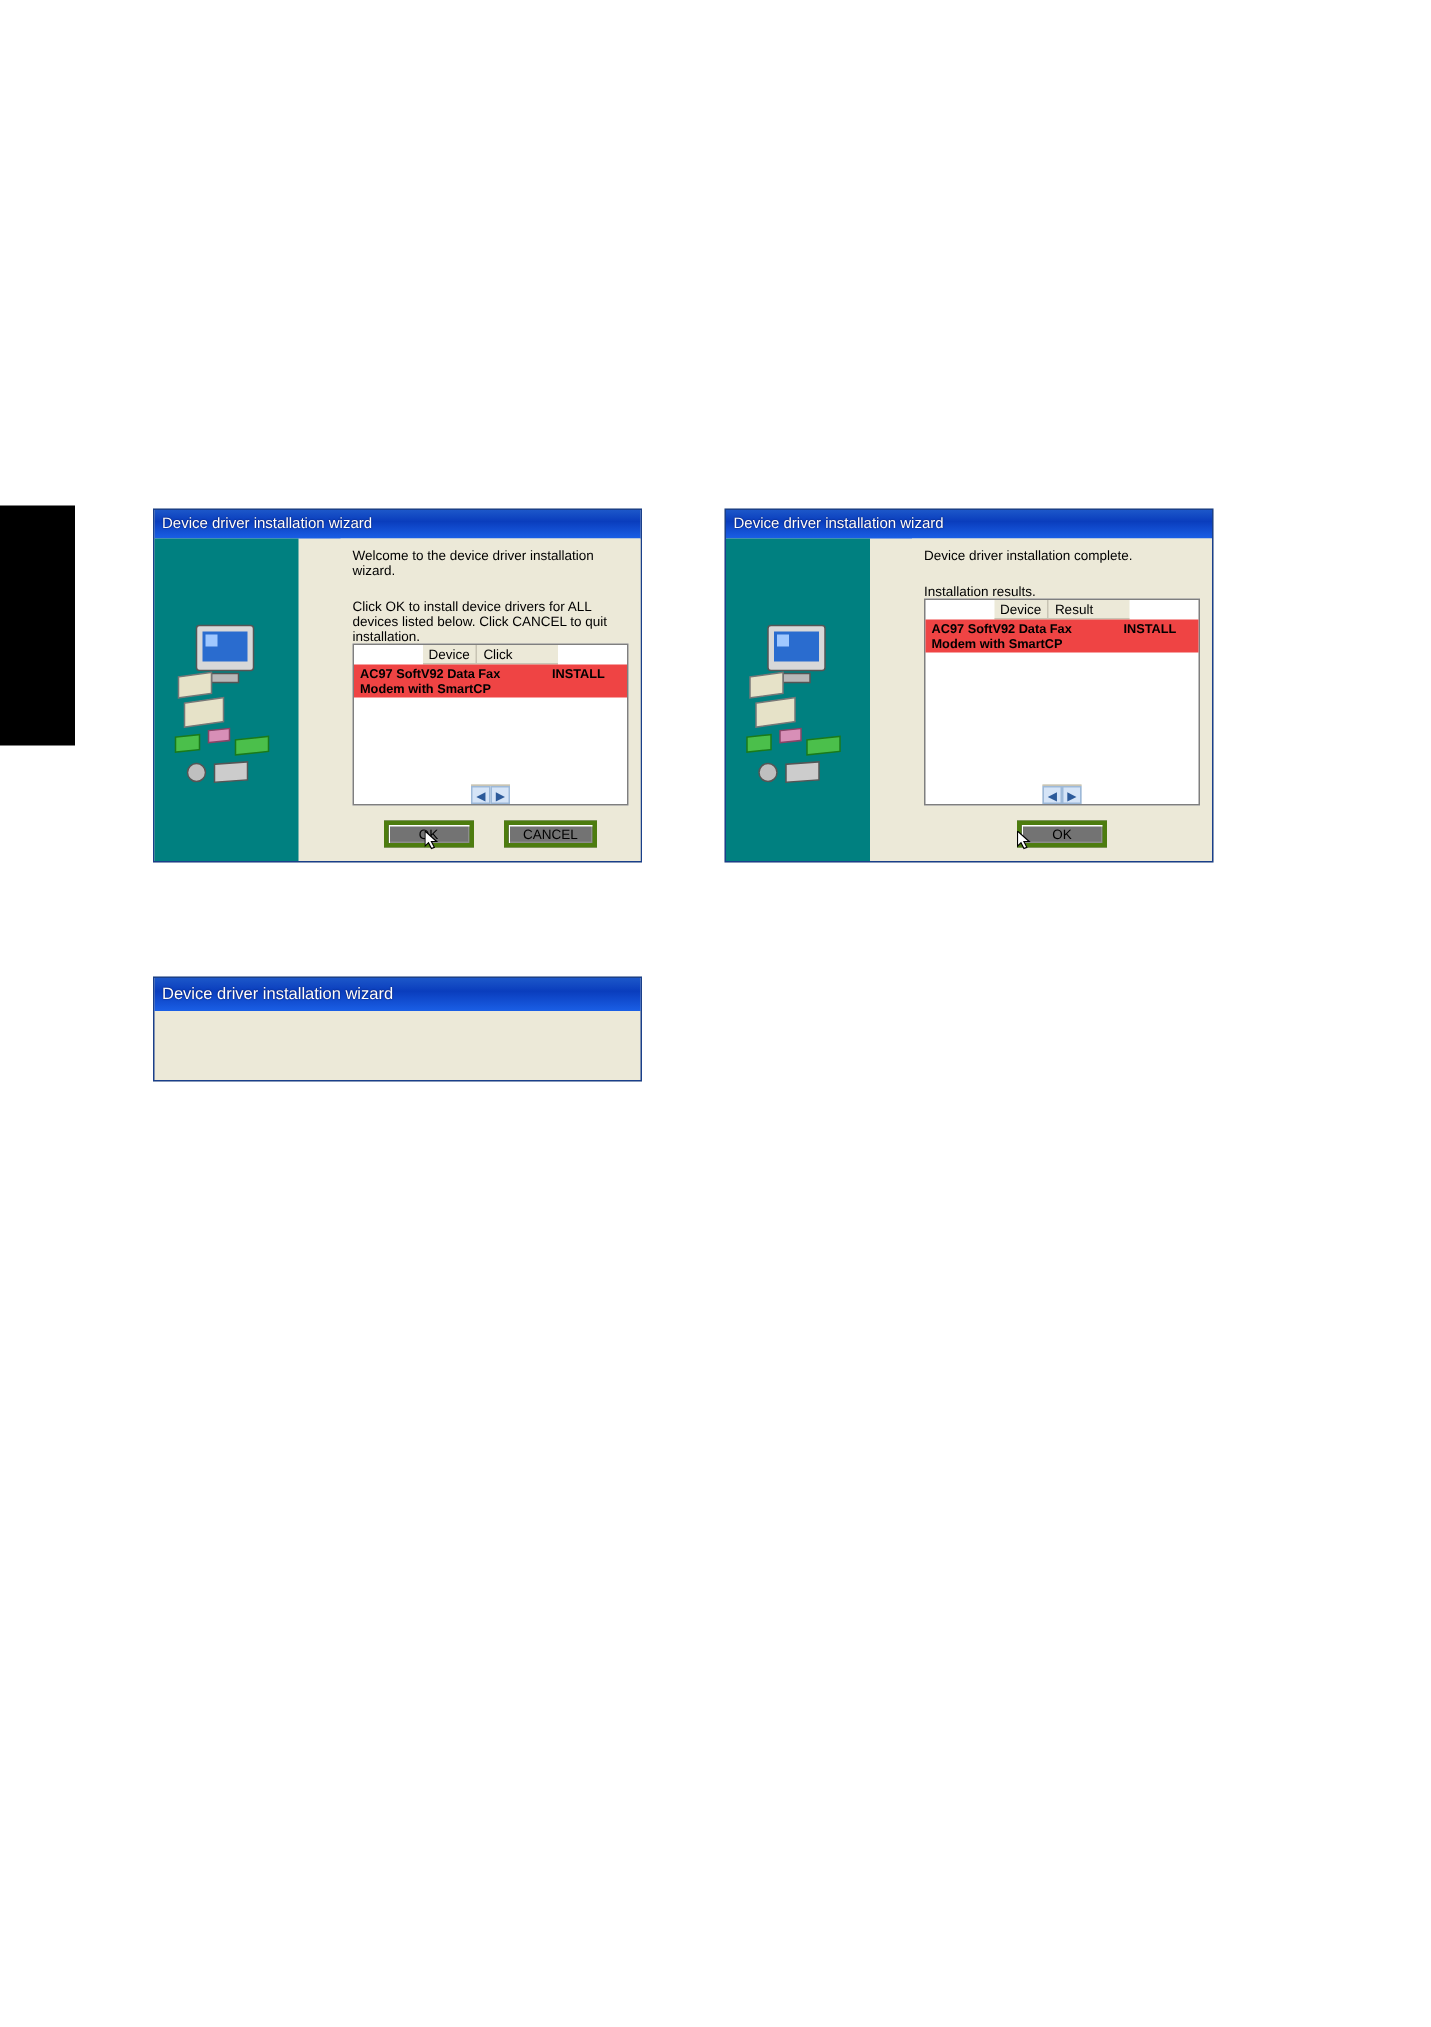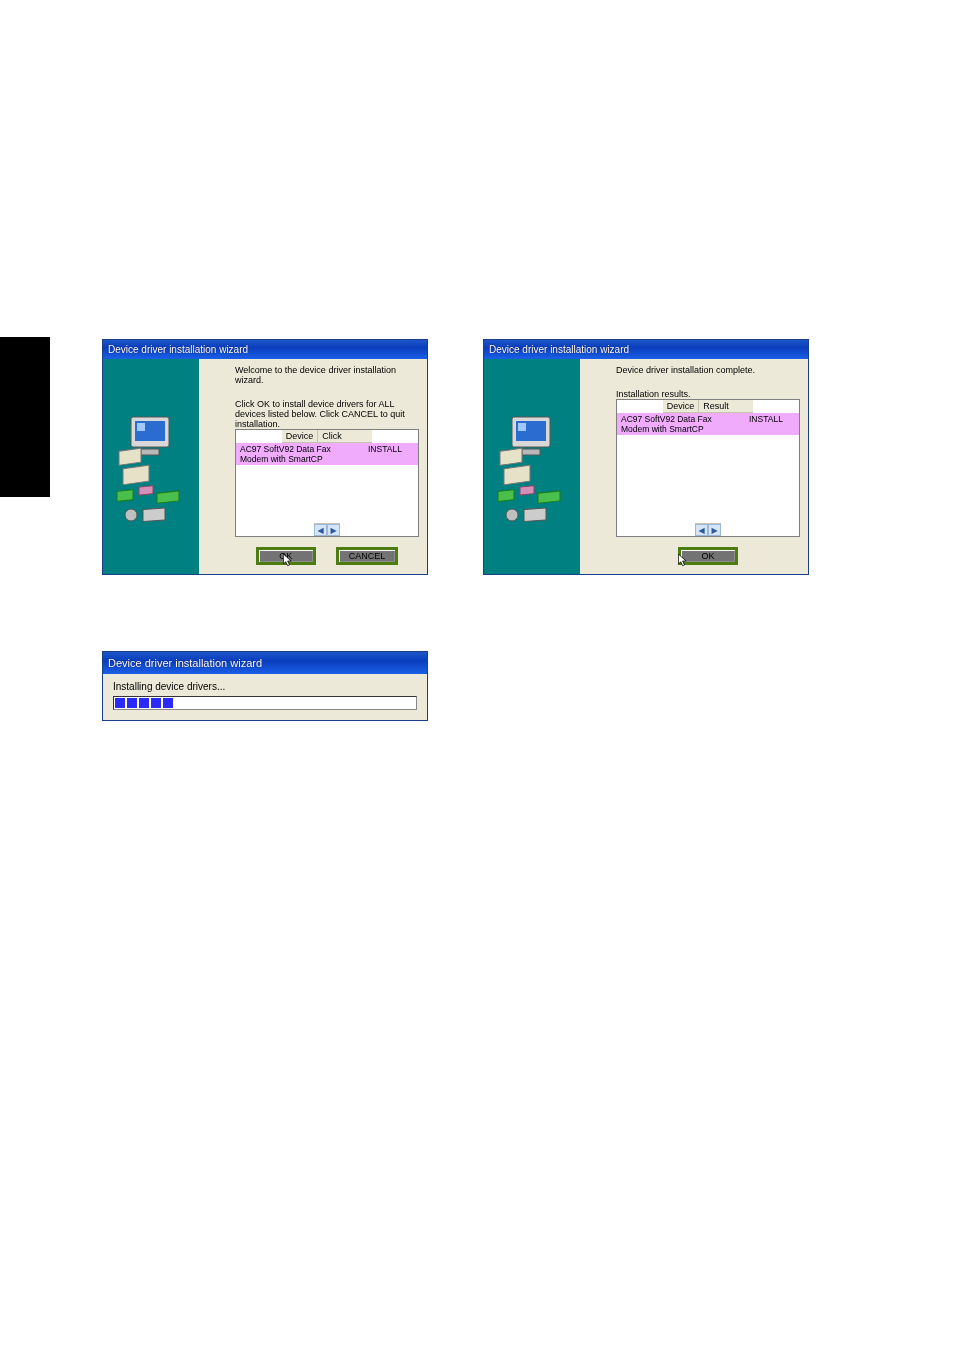--- a/index.html
+++ b/index.html
@@ -78,21 +78,22 @@
     font-size: 9px;
   }
   .tbl-head > div, .tbl-row > div {
     padding: 1px 4px;
   }
   .col-dev { flex: 1; border-right: 1px solid #c8c4b4; }
   .col-task { width: 54px; }
   .tbl-row {
     display: flex;
     font-size: 8.5px;
-    background: #f0abfc;
+    background: #ef4444;
+    font-weight: bold;
   }
   .tbl-spacer { flex: 1; }
   .scrollbar {
     height: 13px;
     background: #dcd8c8;
     border-top: 1px solid #c8c4b4;
     display: flex;
     align-items: stretch;
   }
   .scroll-arrow {
@@ -266,23 +267,13 @@
   </div>
   <svg class="cursor" viewBox="0 0 12 18">
       <path d="M0 0 L0 13 L3 10 L5.5 15 L8 14 L5.5 9 L10 9 Z" fill="#fff" stroke="#000" stroke-width="1"></path>
     </svg>
 </div>
 
 <div class="dlg3">
   <div class="titlebar">
     <span>Device driver installation wizard</span>
   </div>
-  <div class="body3">
-    <div>Installing device drivers...</div>
-    <div class="progress-outer" id="progress-outer">
-        <div class="progress-chunk"></div>
-        <div class="progress-chunk"></div>
-        <div class="progress-chunk"></div>
-        <div class="progress-chunk"></div>
-        <div class="progress-chunk"></div>
-      </div>
-  </div>
 </div>
 
 </body></html>

